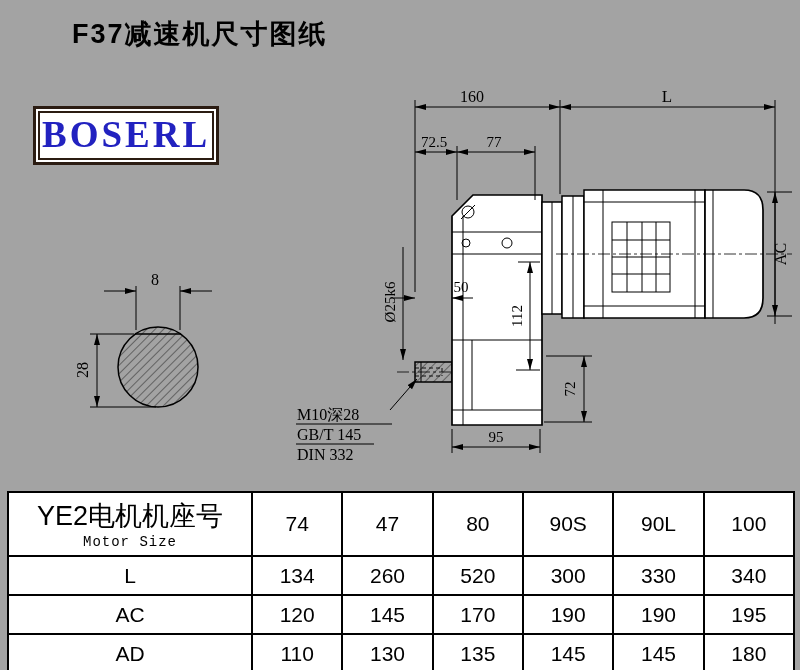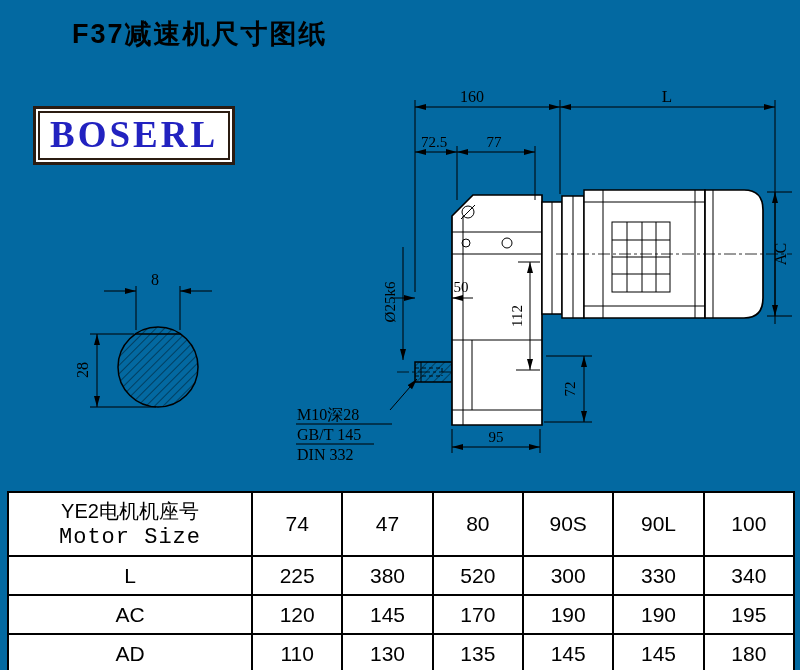--- a/index.html
+++ b/index.html
@@ -1,33 +1,33 @@
 <!DOCTYPE html>
 <html><head>
 <meta charset="utf-8">
 <style>
   html,body{margin:0;padding:0;background:#fff;}
-  .canvas{position:relative;width:800px;height:670px;background:#0369a1;overflow:hidden;
+  .canvas{position:relative;width:800px;height:670px;background:#a3a3a3;overflow:hidden;
           font-family:"Liberation Sans",sans-serif;color:#000;}
   .page-title{position:absolute;left:72px;top:16px;font-size:27px;font-weight:bold;
               letter-spacing:2px;font-family:"Liberation Sans",sans-serif;}
   .logo-frame{position:absolute;left:33px;top:106px;border:3px solid #2b1c12;background:#fff;padding:2px;}
-  .logo-inner{border:2px solid #2b1c12;padding:1px 10px;}
+  .logo-inner{border:2px solid #2b1c12;padding:1px 2px;}
   .logo-text{font-family:"Liberation Serif",serif;font-weight:bold;font-size:37px;
              color:#2222c0;letter-spacing:3px;line-height:1.15;}
   svg.drawing{position:absolute;left:0;top:0;}
   svg text{font-family:"Liberation Serif",serif;fill:#000;}
   table.dim-table{position:absolute;left:7px;top:491px;width:788px;border-collapse:collapse;
                   table-layout:fixed;background:#fff;}
   table.dim-table td{border:2px solid #000;text-align:center;vertical-align:middle;
                      font-size:21px;padding:0;}
   tr.hdr td{height:62px;}
   tr.datarow td{height:37px;}
-  .motor-size{font-family:"Liberation Mono",monospace;font-size:22px;letter-spacing:1px;}
-  .cn-label{font-size:20px;}
+  .motor-size{font-family:"Liberation Mono",monospace;font-size:14px;letter-spacing:1px;}
+  .cn-label{font-size:27px;}
 </style>
 </head>
 <body>
 
 <div class="canvas">
 
   <div class="page-title">F37减速机尺寸图纸</div>
 
   <div class="logo-frame">
     <div class="logo-inner">
@@ -191,22 +191,22 @@
         </td>
         <td>74</td>
         <td>47</td>
         <td>80</td>
         <td>90S</td>
         <td>90L</td>
         <td>100</td>
       </tr>
       <tr class="datarow">
         <td>L</td>
-        <td>225</td>
-        <td>380</td>
+        <td>134</td>
+        <td>260</td>
         <td>520</td>
         <td>300</td>
         <td>330</td>
         <td>340</td>
       </tr>
       <tr class="datarow">
         <td>AC</td>
         <td>120</td>
         <td>145</td>
         <td>170</td>

